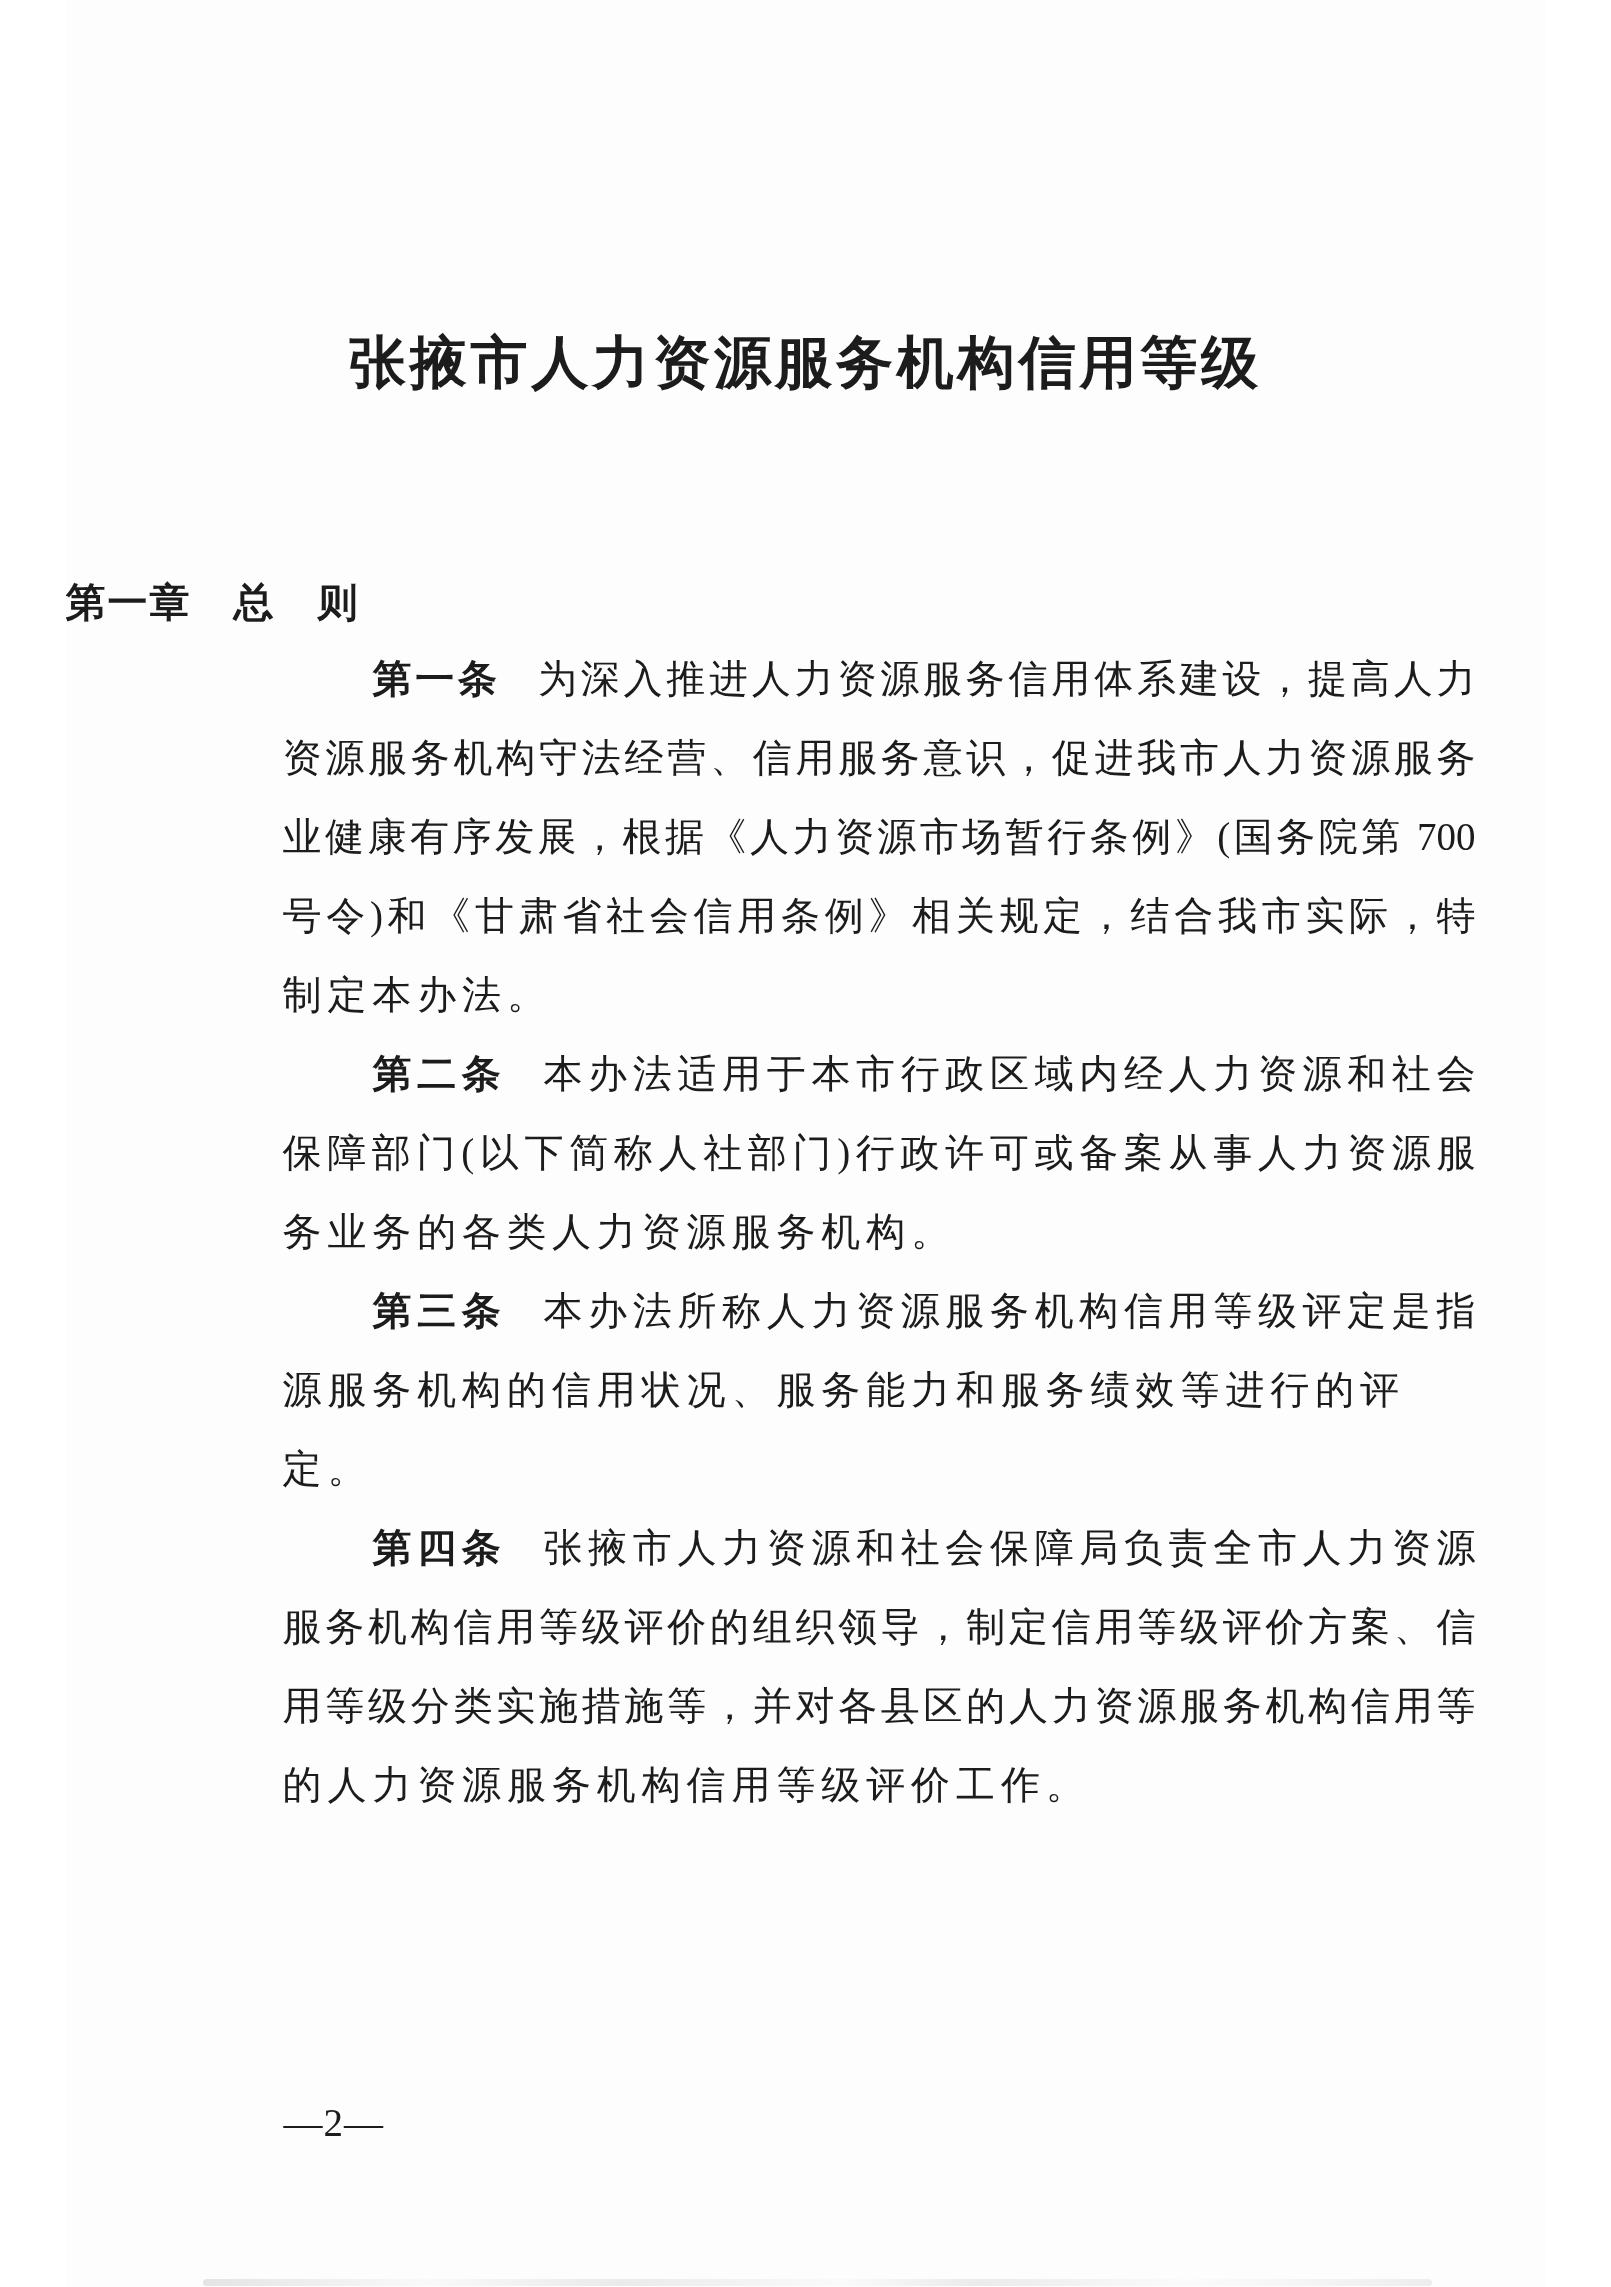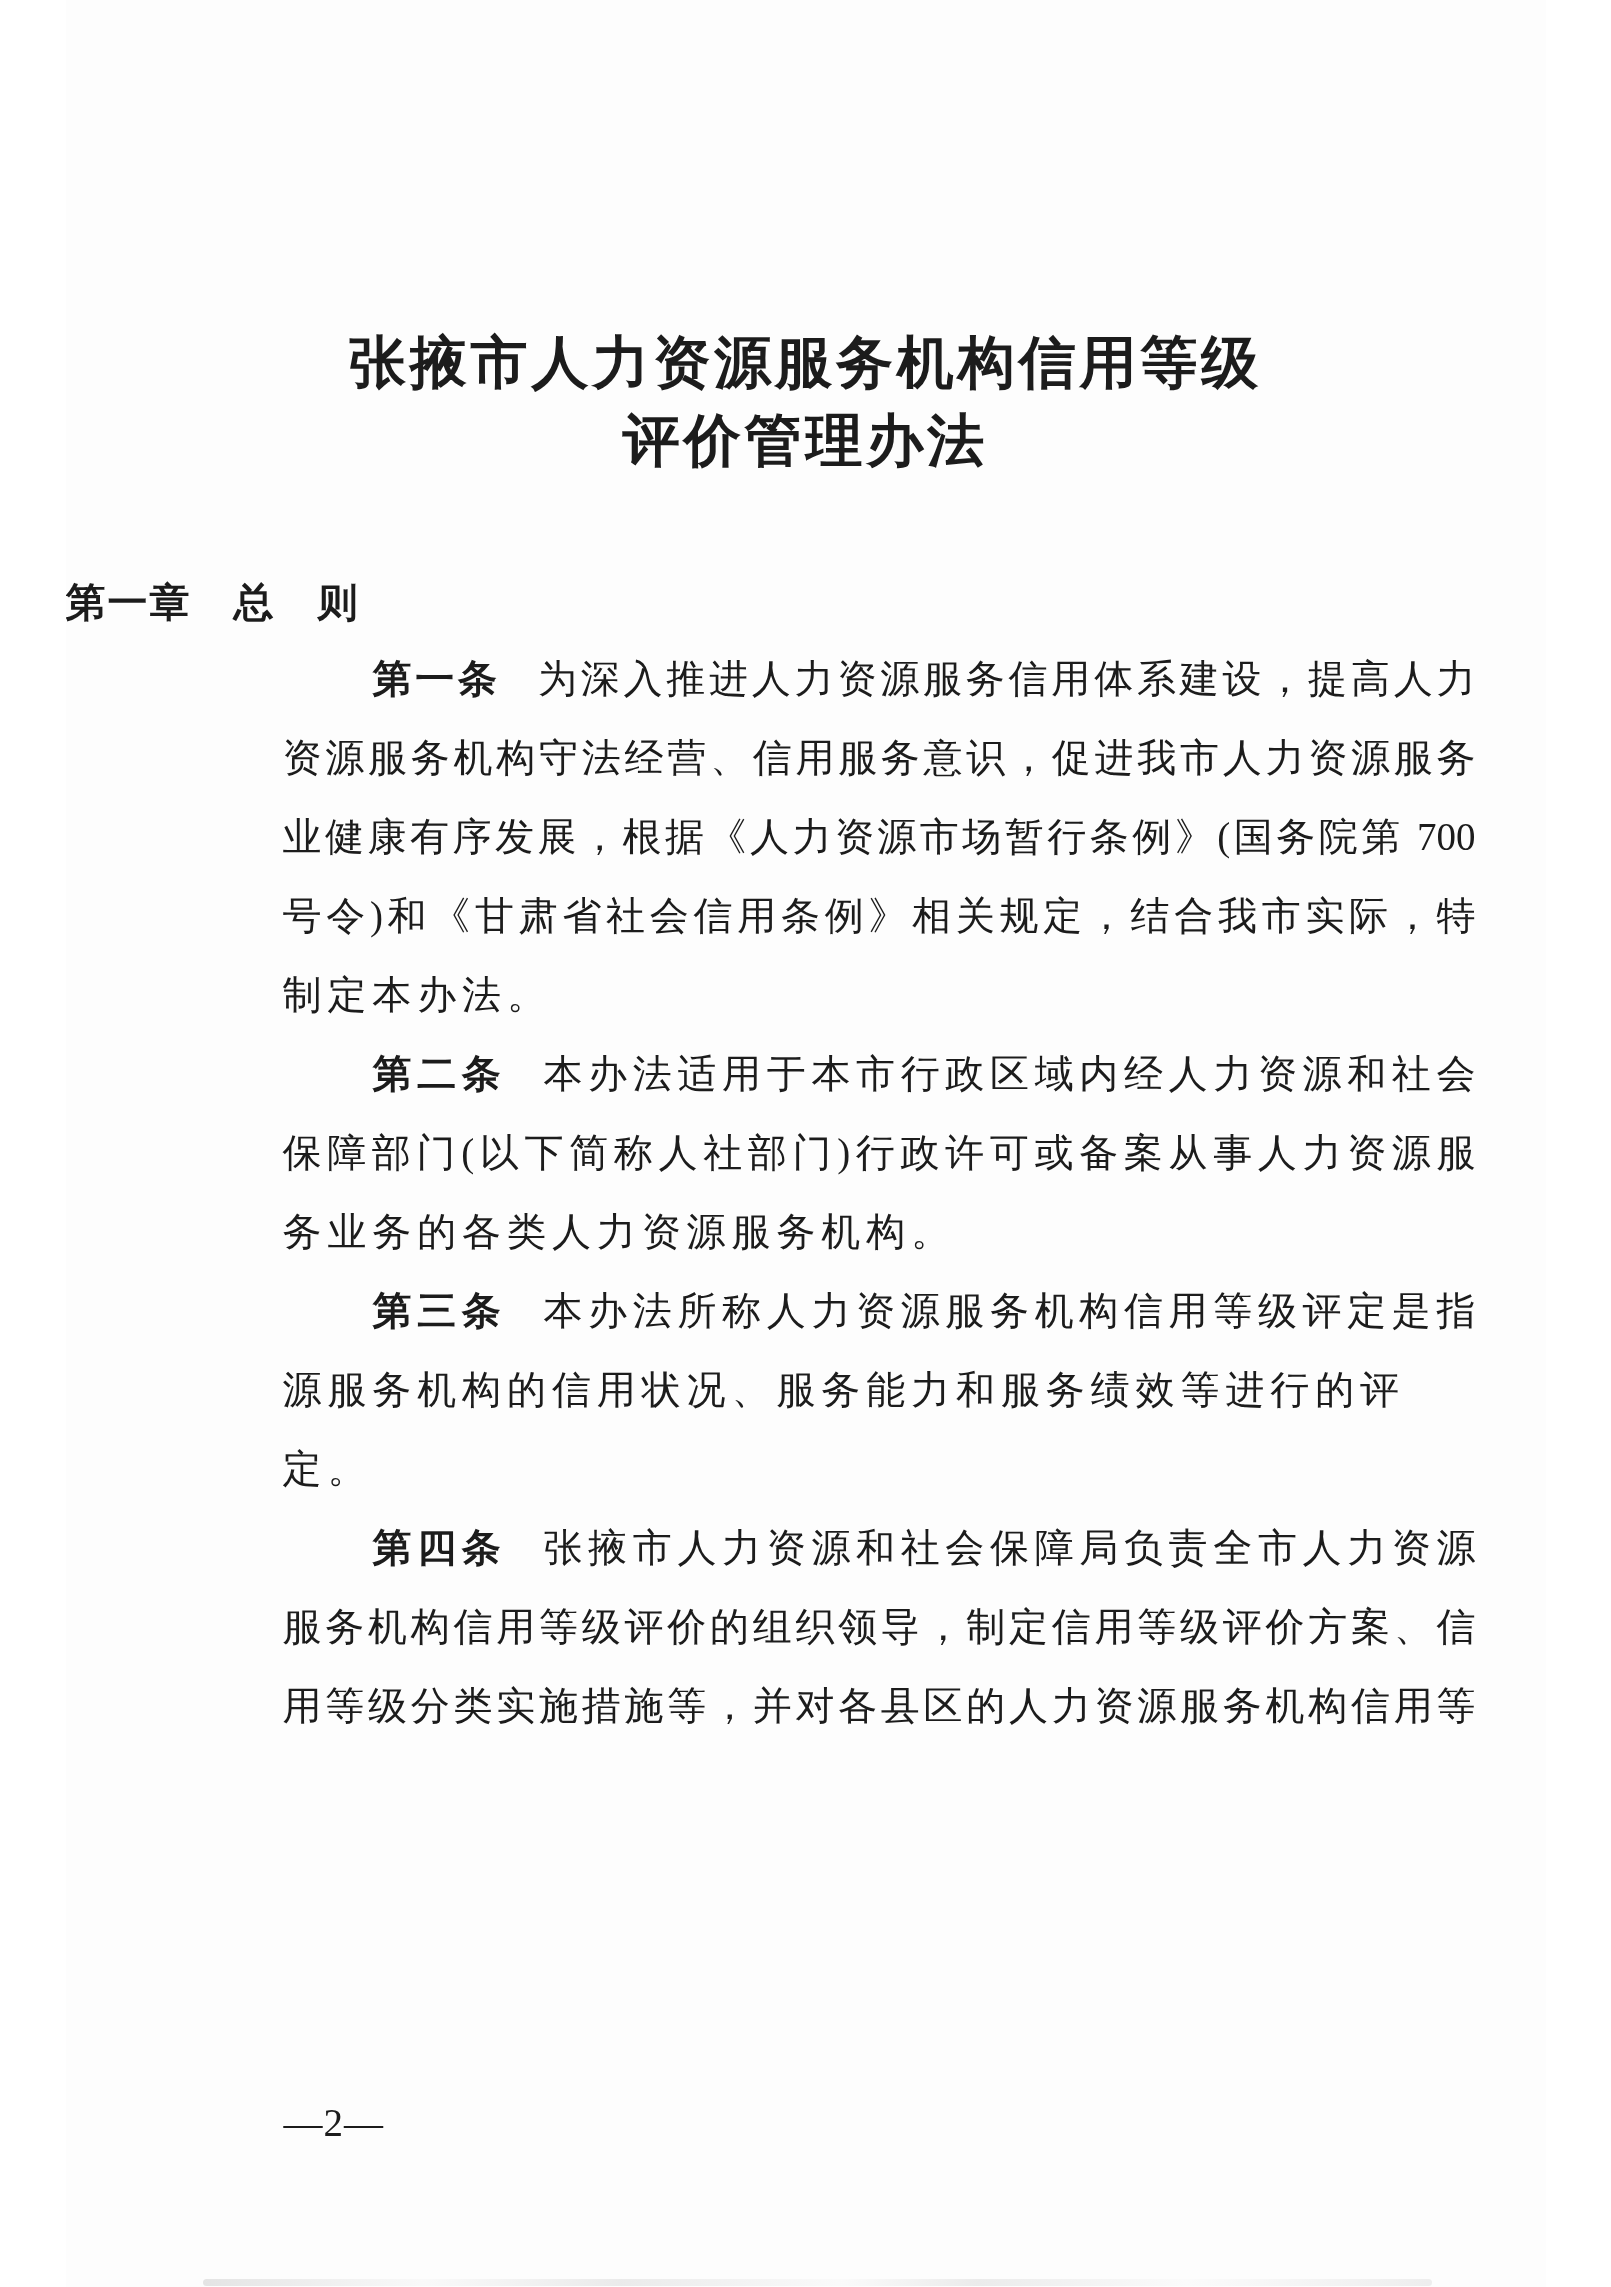--- a/index.html
+++ b/index.html
@@ -102,39 +102,39 @@
     background: rgba(130,130,130,0.16);
     border-radius: 50%;
   }
 </style>
 </head>
 <body>
 
 <div class="page" style="--ink: #1c1c1c; --paper: #fdfdfd;">
   <h1 class="doc-title">
     <span class="title-line">张掖市人力资源服务机构信用等级</span>
-    <span class="title-line">评价管理办法</span>
   </h1>
 
   <h2 class="chapter-heading">第一章　总　则</h2>
 
   <div class="body-text" id="body-lines">
       <div class="line fill indent"><span class="lead">第一条</span>为深入推进人力资源服务信用体系建设，提高人力</div>
       <div class="line fill">资源服务机构守法经营、信用服务意识，促进我市人力资源服务</div>
       <div class="line fill">业健康有序发展，根据《人力资源市场暂行条例》(国务院第 700</div>
       <div class="line fill">号令)和《甘肃省社会信用条例》相关规定，结合我市实际，特</div>
       <div class="line end">制定本办法。</div>
       <div class="line fill indent"><span class="lead">第二条</span>本办法适用于本市行政区域内经人力资源和社会</div>
       <div class="line fill">保障部门(以下简称人社部门)行政许可或备案从事人力资源服</div>
       <div class="line end">务业务的各类人力资源服务机构。</div>
       <div class="line fill indent"><span class="lead">第三条</span>本办法所称人力资源服务机构信用等级评定是指</div>
       <div class="line end">源服务机构的信用状况、服务能力和服务绩效等进行的评定。</div>
       <div class="line fill indent"><span class="lead">第四条</span>张掖市人力资源和社会保障局负责全市人力资源</div>
       <div class="line fill">服务机构信用等级评价的组织领导，制定信用等级评价方案、信</div>
       <div class="line fill">用等级分类实施措施等，并对各县区的人力资源服务机构信用等</div>
+      <div class="line end">的人力资源服务机构信用等级评价工作。</div>
     </div>
 
   <div class="page-number">—2—</div>
 
   <div class="scan-smudge"></div>
   <div class="scan-dot"></div>
 </div>
 
 
 </body></html>

